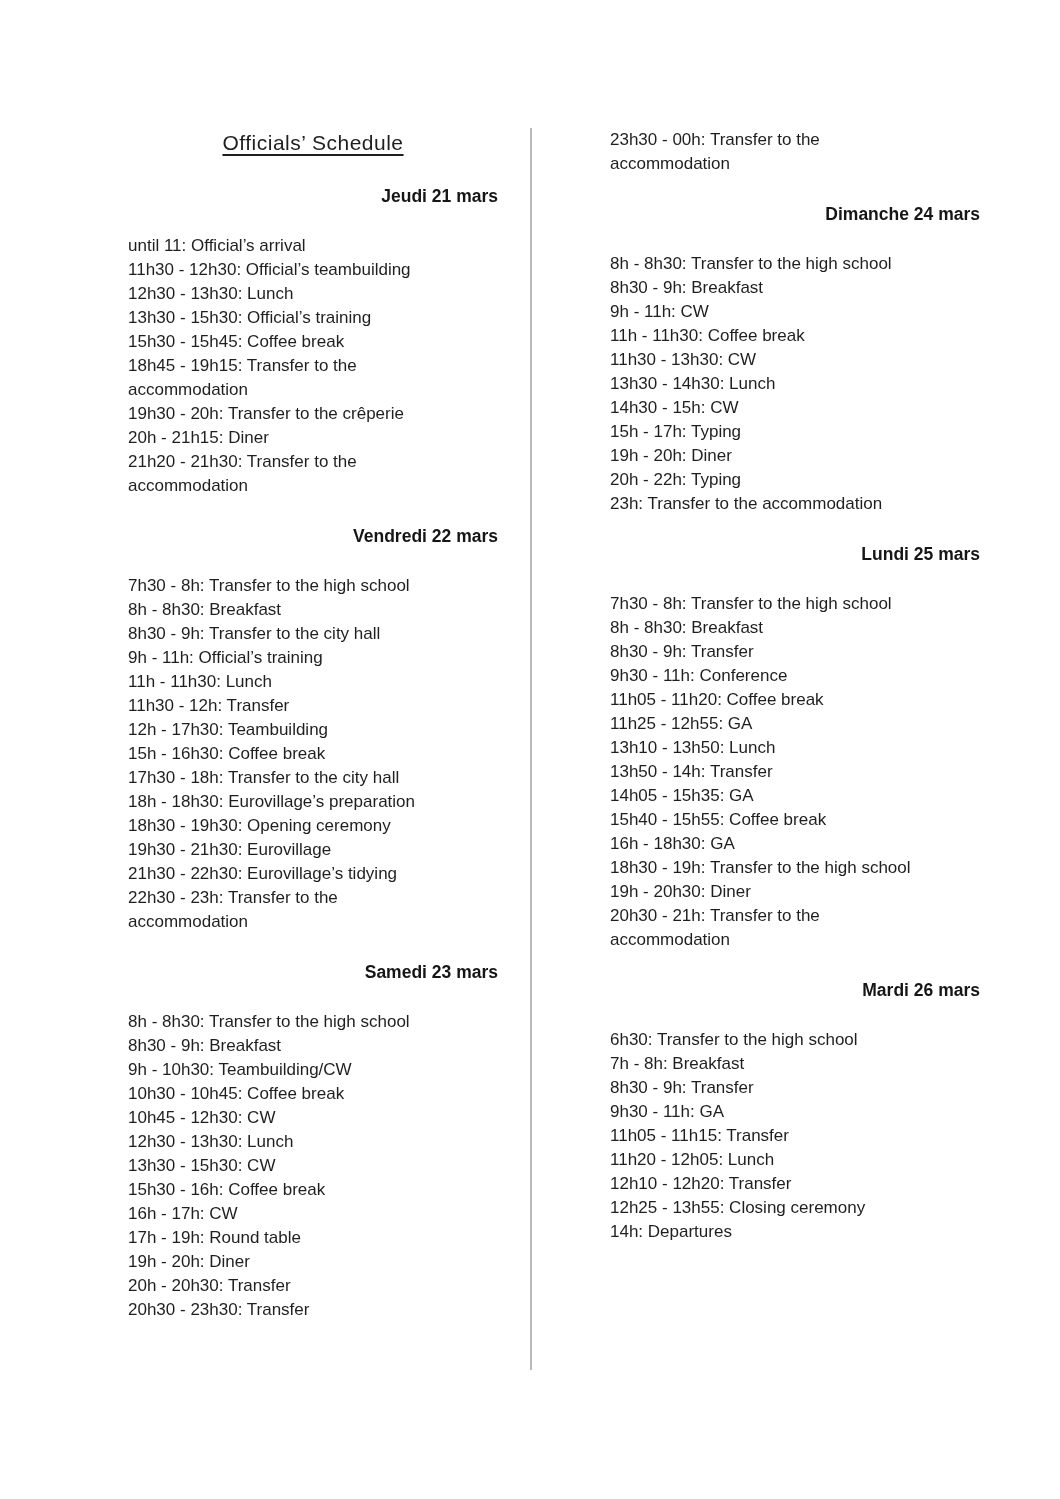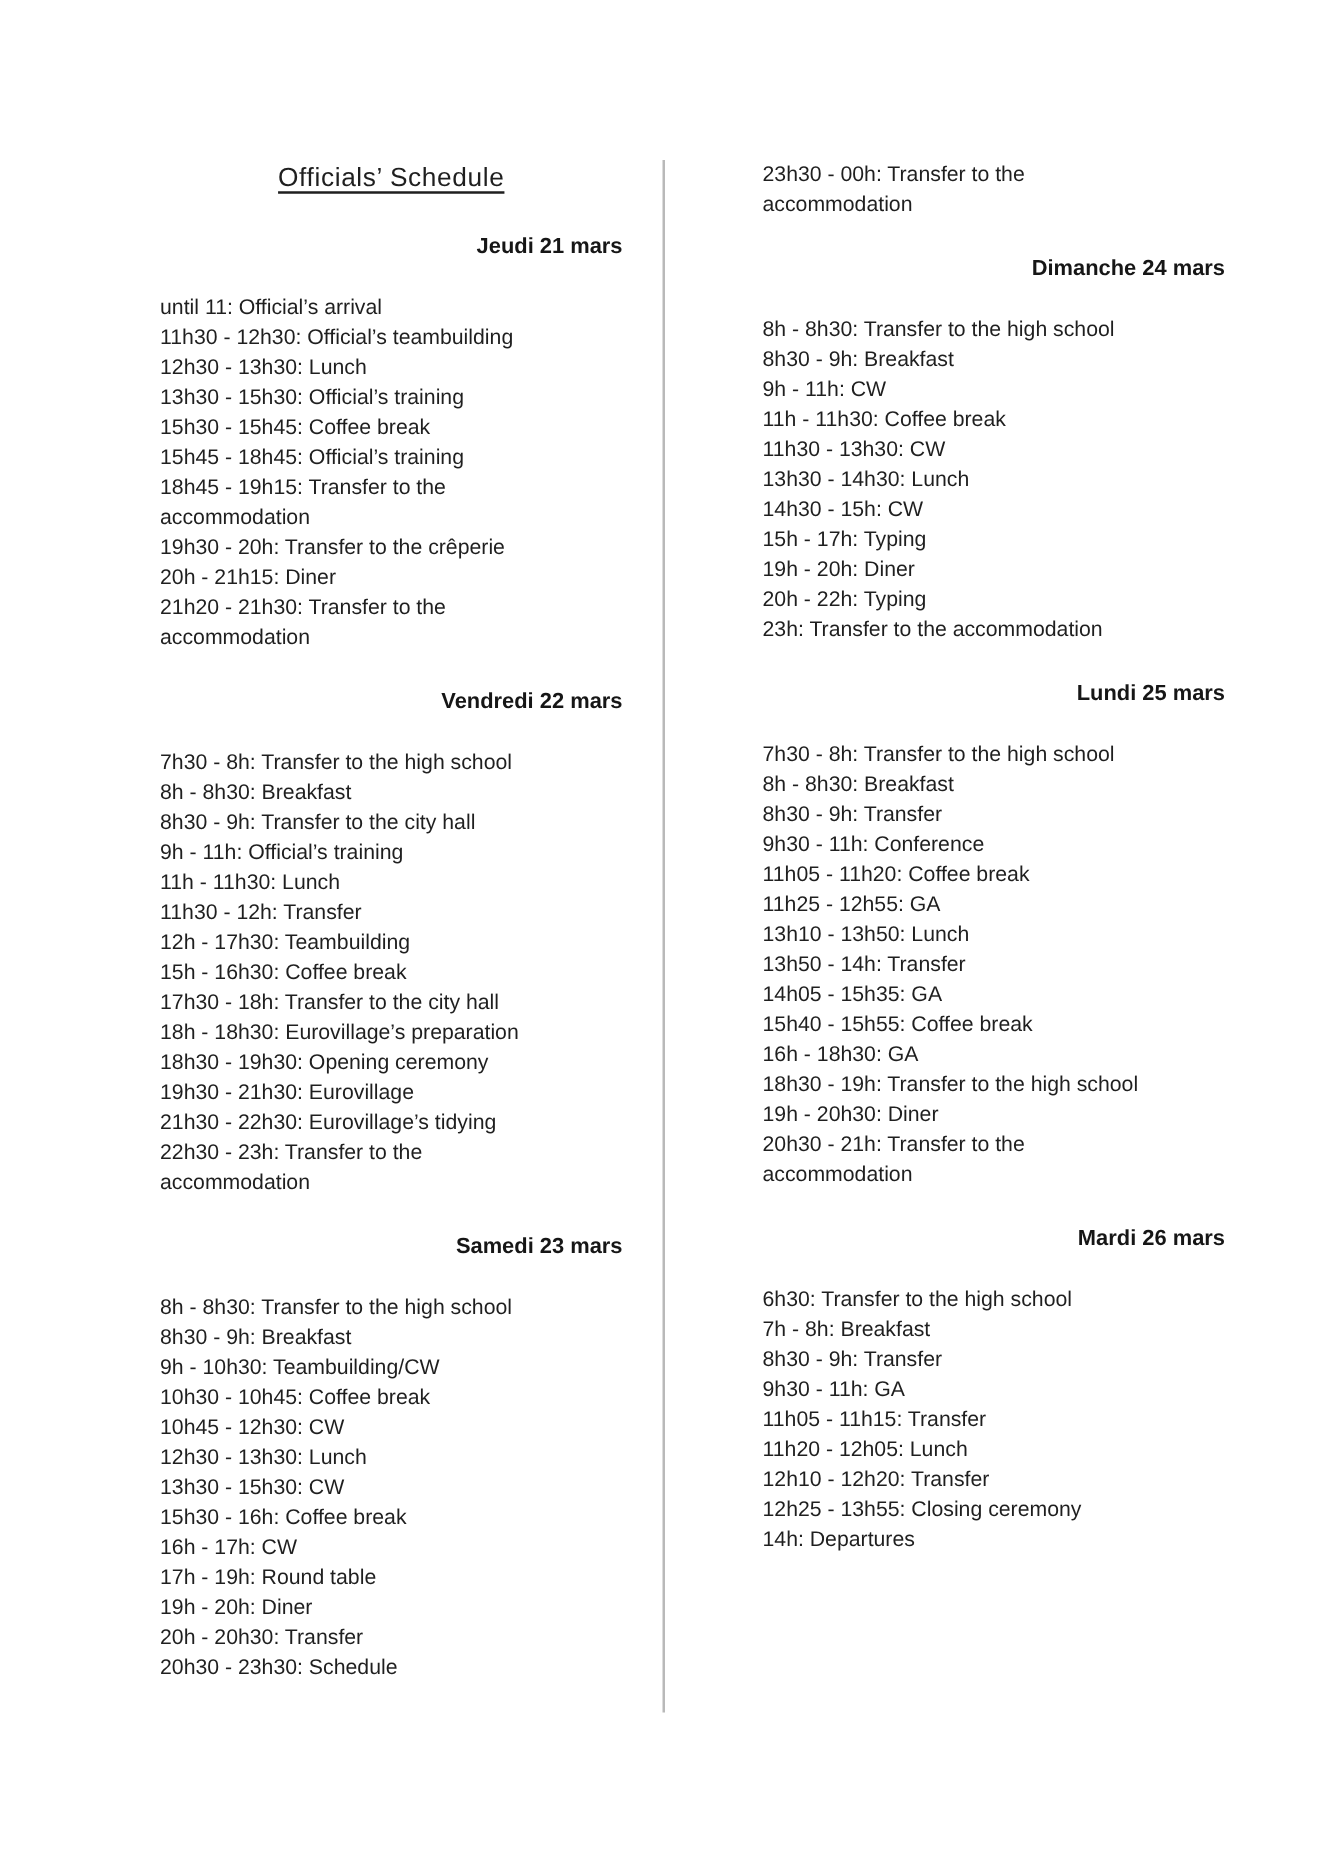--- a/index.html
+++ b/index.html
@@ -69,21 +69,20 @@
 
   <div class="column col-left">
     <div class="doc-title">Officials’ Schedule</div>
 
   <div class="day-heading">Jeudi 21 mars</div>
       <div class="schedule-item">until 11: Official’s arrival</div>
       <div class="schedule-item">11h30 - 12h30: Official’s teambuilding</div>
       <div class="schedule-item">12h30 - 13h30: Lunch</div>
       <div class="schedule-item">13h30 - 15h30: Official’s training</div>
       <div class="schedule-item">15h30 - 15h45: Coffee break</div>
-      <div class="schedule-item">15h45 - 18h45: Official’s training</div>
       <div class="schedule-item">18h45 - 19h15: Transfer to the accommodation</div>
       <div class="schedule-item">19h30 - 20h: Transfer to the crêperie</div>
       <div class="schedule-item">20h - 21h15: Diner</div>
       <div class="schedule-item">21h20 - 21h30: Transfer to the accommodation</div>
       <div class="day-heading">Vendredi 22 mars</div>
       <div class="schedule-item">7h30 - 8h: Transfer to the high school</div>
       <div class="schedule-item">8h - 8h30: Breakfast</div>
       <div class="schedule-item">8h30 - 9h: Transfer to the city hall</div>
       <div class="schedule-item">9h - 11h: Official’s training</div>
       <div class="schedule-item">11h - 11h30: Lunch</div>
@@ -102,21 +101,21 @@
       <div class="schedule-item">9h - 10h30: Teambuilding/CW</div>
       <div class="schedule-item">10h30 - 10h45: Coffee break</div>
       <div class="schedule-item">10h45 - 12h30: CW</div>
       <div class="schedule-item">12h30 - 13h30: Lunch</div>
       <div class="schedule-item">13h30 - 15h30: CW</div>
       <div class="schedule-item">15h30 - 16h: Coffee break</div>
       <div class="schedule-item">16h - 17h: CW</div>
       <div class="schedule-item">17h - 19h: Round table</div>
       <div class="schedule-item">19h - 20h: Diner</div>
       <div class="schedule-item">20h - 20h30: Transfer</div>
-      <div class="schedule-item">20h30 - 23h30: Schedule</div>
+      <div class="schedule-item">20h30 - 23h30: Transfer</div>
     </div>
 
   <div class="col-divider"></div>
 
   <div class="column col-right">
 
   <div class="schedule-item">23h30 - 00h: Transfer to the accommodation</div>
       <div class="day-heading">Dimanche 24 mars</div>
       <div class="schedule-item">8h - 8h30: Transfer to the high school</div>
       <div class="schedule-item">8h30 - 9h: Breakfast</div>

